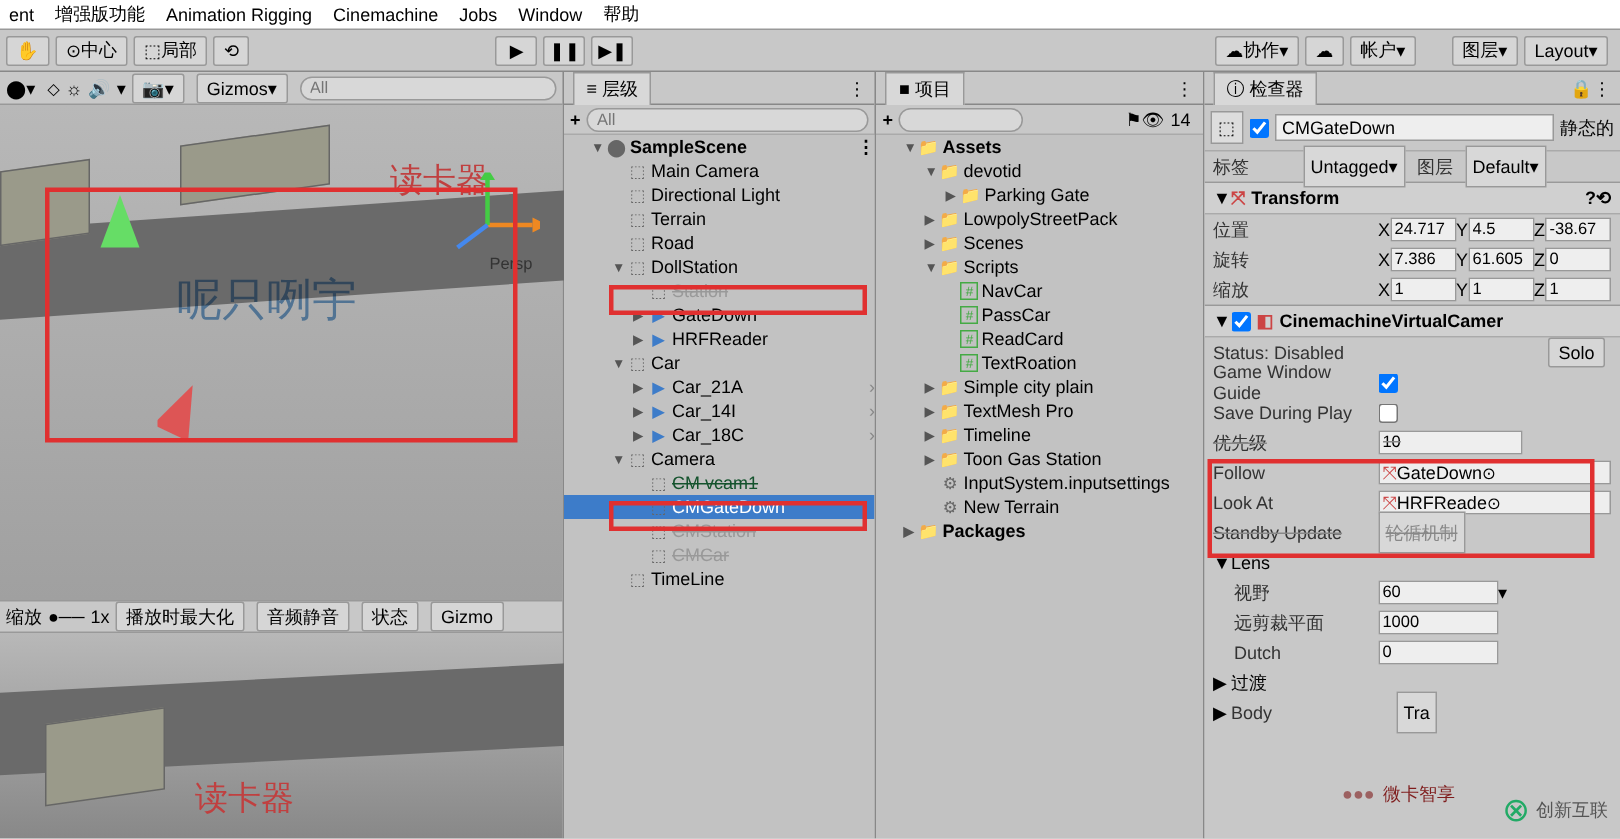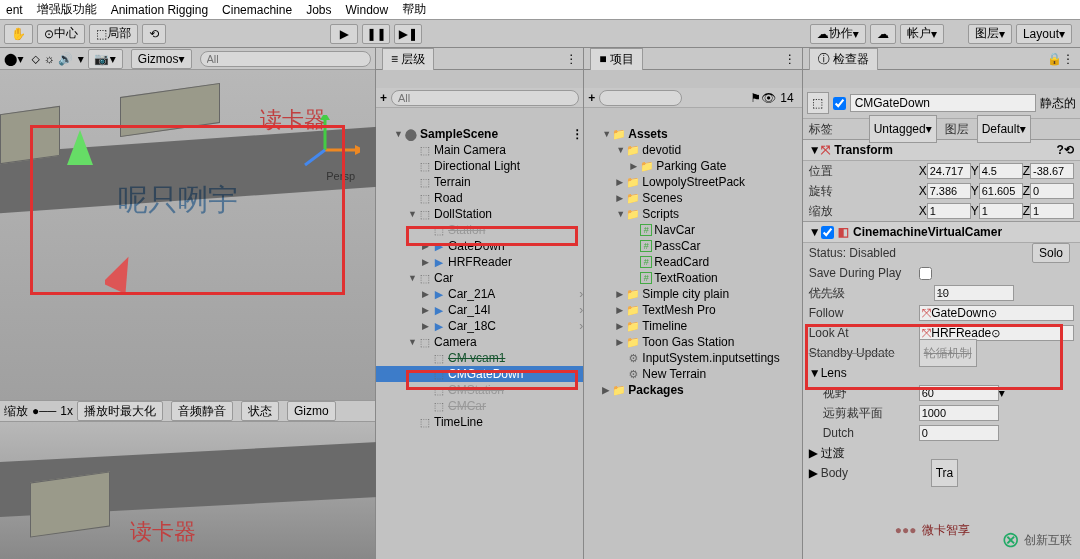--- a/index.html
+++ b/index.html
@@ -9,21 +9,21 @@
 .toolbar { background: #c8c8c8; height: 28px; display: flex; align-items: center; padding: 2px 4px; border-bottom: 1px solid #888; }
 .tool-btn { background: #d6d6d6; border: 1px solid #999; border-radius: 2px; height: 20px; padding: 0 6px; margin-right: 4px; display: inline-flex; align-items: center; cursor: pointer; }
 .tool-btn.play { width: 28px; justify-content: center; }
 .main { display: flex; height: 511px; }
 .scene-col { width: 378px; display: flex; flex-direction: column; }
 .scene-tools { background: #c8c8c8; height: 22px; display: flex; align-items: center; padding: 0 4px; border-bottom: 1px solid #999; gap: 4px; }
 .scene-view { flex: 0 0 330px; background: linear-gradient(#b8b8b8, #a0a0a0); position: relative; }
 .redbox1 { position: absolute; border: 3px solid #e03030; left: 30px; top: 55px; width: 315px; height: 170px; }
 .scene-tools2 { background: #c8c8c8; height: 22px; display: flex; align-items: center; padding: 0 4px; border-top: 1px solid #999; border-bottom: 1px solid #999; gap: 4px; }
 .scene-view2 { flex: 1; background: linear-gradient(#b8b8b8, #888); position: relative; }
-.panel { display: flex; flex-direction: column; border-left: 1px solid #888; background: #c2c2c2; gap: 18px; }
+.panel { display: flex; flex-direction: column; border-left: 1px solid #888; background: #c2c2c2; }
 .hier-col { width: 210px; }
 .proj-col { width: 220px; }
 .insp-col { flex: 1; }
 .panel-tab { background: #c8c8c8; height: 22px; display: flex; align-items: center; padding: 0 6px; border-bottom: 1px solid #888; }
 .panel-tab .tab { background: #d8d8d8; padding: 2px 8px; border: 1px solid #999; border-bottom: none; }
 .panel-search { height: 20px; display: flex; align-items: center; padding: 2px 4px; background: #c8c8c8; border-bottom: 1px solid #aaa; }
 .search-input { flex: 1; height: 16px; background: #d8d8d8; border: 1px solid #999; border-radius: 8px; padding: 0 6px; font-size: 11px; }
 .tree { flex: 1; background: #c2c2c2; overflow: auto; position: relative; }
 .tree-item { height: 16px; display: flex; align-items: center; padding-left: 4px; cursor: pointer; white-space: nowrap; }
 .tree-item.selected { background: #3d7cc9; color: #fff; }
@@ -402,26 +402,30 @@
           <input type="checkbox" checked="" style="">
           <span style="color:#c44;margin:0 4px">◧</span>
           <span>CinemachineVirtualCamer</span>
         </div>
       <div class="field-row">
           <span class="flabel"><span>Status:</span> <span>Disabled</span></span>
           <span style="flex:1"></span>
           <span class="tool-btn">Solo</span>
         </div>
       <div class="field-row">
+          <span class="flabel">Game Window Guide</span>
+          <input type="checkbox" checked="" style="">
+        </div>
+      <div class="field-row">
           <span class="flabel">Save During Play</span>
           <input type="checkbox" style="">
         </div>
       <div class="field-row" style="text-decoration:line-through;color:#888">
           <span class="flabel">优先级</span>
-          <input class="num-input" style="width: 80px; margin-left: 15px;" value="10">
+          <input class="num-input" style="width: 96px;" value="10">
         </div>
       <div class="field-row">
           <span class="flabel">Follow</span>
           <span class="obj-field"><span style="color:#c44">⤧</span><span>GateDown</span> ⊙</span>
         </div>
       <div class="field-row">
           <span class="flabel">Look At</span>
           <span class="obj-field"><span style="color:#c44">⤧</span><span>HRFReade</span> ⊙</span>
         </div>
       <div class="field-row" style="text-decoration:line-through;color:#888">

